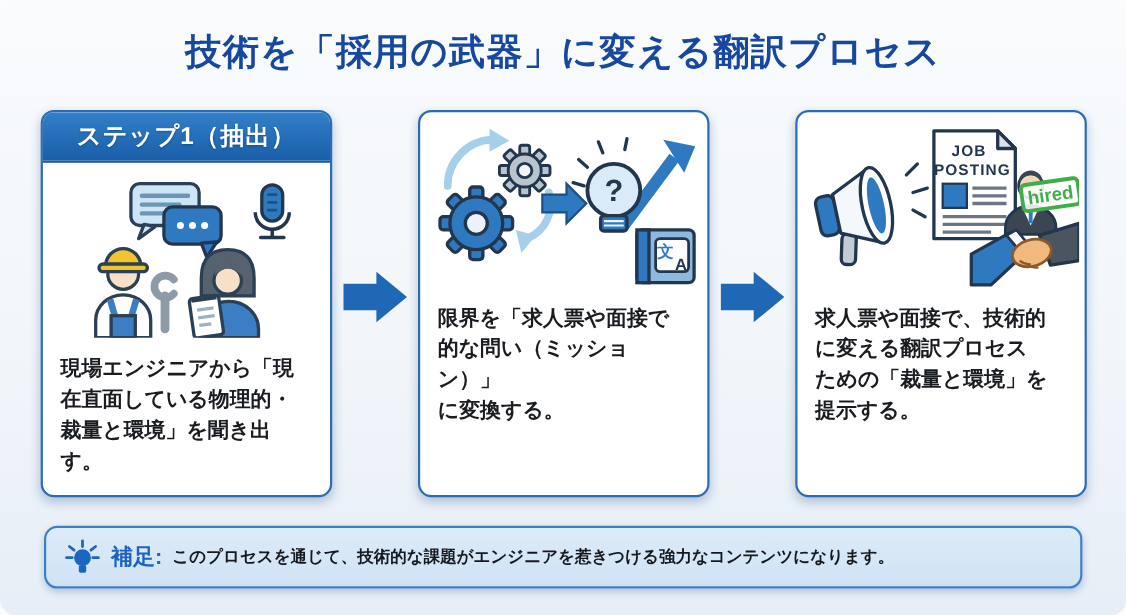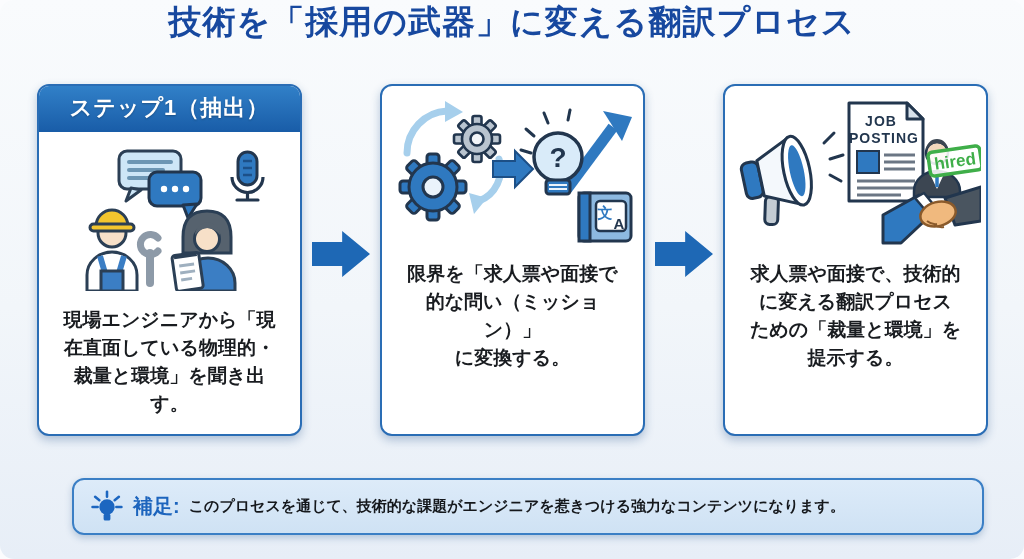--- a/index.html
+++ b/index.html
@@ -1,37 +1,37 @@
 <!DOCTYPE html>
 <html><head>
 <meta charset="utf-8">
 <style>
   * { margin:0; padding:0; box-sizing:border-box; }
   body { width:1024px; height:559px; background:#fbfcfe; font-family:"Liberation Sans", sans-serif; }
   .canvas { position:relative; width:1024px; height:559px; overflow:hidden; border-radius:14px;
             background:linear-gradient(180deg,#f9fbfd 0%,#f2f6fa 55%,#e7eef7 100%); }
-  .title { text-align:center; font-size:33px; font-weight:bold;
+  .title { text-align:center; padding-top:25px; font-size:33px; font-weight:bold;
            color:#17489f; letter-spacing:1px; }
-  .cards-row { position:absolute; left:37px; top:84px; width:845px; display:flex;text-align:center; }
+  .cards-row { position:absolute; left:37px; top:100px; width:845px; display:flex; }
   .card { width:265px; height:352px; background:#ffffff; border:2px solid #2a6db5;
           border-radius:12px; box-shadow:0 4px 10px rgba(23,74,133,.30);
           overflow:hidden; display:flex; flex-direction:column; flex:none; }
   .card-header { height:46px; background:linear-gradient(180deg,#3180c8,#1a5ea9);
                  border-bottom:2px solid #195da8; color:#ffffff; font-size:22px;
                  font-weight:bold; letter-spacing:1px; display:flex; align-items:center;
                  justify-content:center; text-shadow:0 1px 2px rgba(0,0,0,.25); }
   .card-illustration { height:168px; display:flex; align-items:center; justify-content:center; padding-top:0; }
   .card-text { padding:6px 16px 0; font-size:19px; font-weight:bold; color:#191c20;
                line-height:1.48; white-space:pre-line; }
   .flow-arrow { width:58px; height:46px; margin:147px 10px 0; flex:none; background:#1e68b5;
                 clip-path:polygon(0 24%,52% 24%,52% 0,100% 50%,52% 100%,52% 76%,0 76%); }
   .note { position:absolute; left:40px; right:40px; top:478px; height:57px;
           background:linear-gradient(180deg,#ddebf9,#cfe2f4); border:2px solid #3b7fc5;
           border-radius:12px; box-shadow:0 3px 7px rgba(23,74,133,.25);
-          display:flex; align-items:center; gap:9px; padding:0 16px;margin-left:32px; }
+          display:flex; align-items:center; gap:9px; padding:0 16px; }
   .note-prefix { color:#1c64bd; font-weight:bold; font-size:20px; white-space:nowrap; }
   .note-text { color:#15181c; font-weight:bold; font-size:15px; white-space:nowrap; }
   svg text { font-family:"Liberation Sans", sans-serif; font-weight:bold; }
 </style>
 </head>
 <body>
 
 <div class="canvas">
 
   <div class="title">技術を「採用の武器」に変える翻訳プロセス</div>

